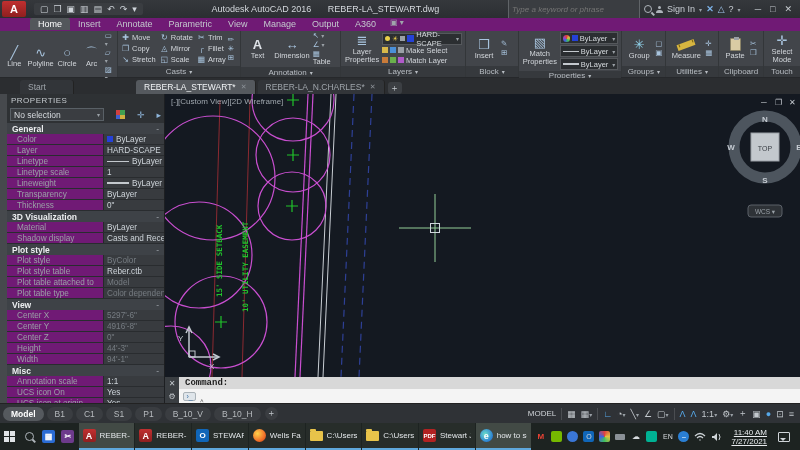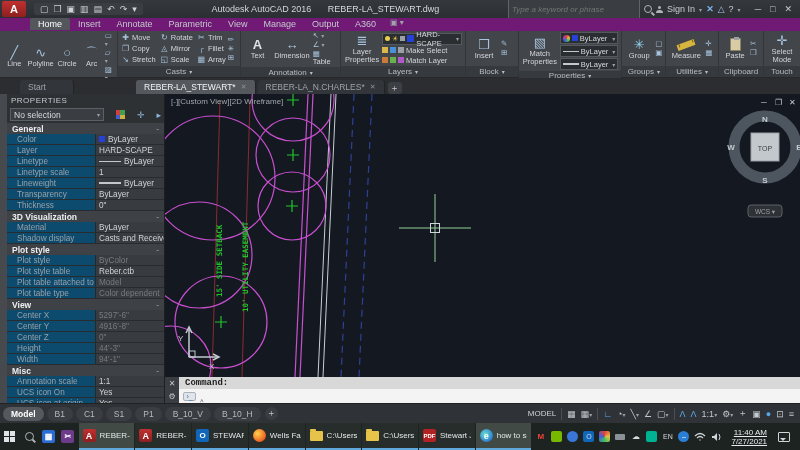--- a/index.html
+++ b/index.html
@@ -74,21 +74,21 @@
   .palhead { height:12px; color:#c6cbd0; font-size:8px; display:flex; align-items:center; padding-left:4px; letter-spacing:.5px; }
   .combo-row { height:17px; display:flex; align-items:center; gap:12px; padding:0 3px; }
   .combo { flex:1; height:13px; background:#3a3d41; border:1px solid #596066; color:#d6dade; font-size:8.5px; display:flex; align-items:center; justify-content:space-between; padding:0 3px; }
   .combo .dd { font-size:6px; color:#9aa0a6; }
   .palicon { font-size:9px; color:#8fb6dc; }
   .fourcolor { width:9px; height:9px; display:grid; grid-template-columns:1fr 1fr; }
   .fourcolor i:nth-child(1){background:#d04040}.fourcolor i:nth-child(2){background:#40a050}
   .fourcolor i:nth-child(3){background:#4060d0}.fourcolor i:nth-child(4){background:#d0b040}
   .psec { height:11px; background:#3e4247; color:#eceef0; font-weight:bold; font-size:8.5px; display:flex; align-items:center; justify-content:space-between; padding:0 5px 0 5px; }
   .psec .min { color:#9aa0a6; font-weight:normal; }
-  .prow { display:flex; height:11px; align-items:stretch; font-size:8.2px; background:#0c4a6e; border-bottom:1px solid #292c2f; }
+  .prow { display:flex; height:11px; align-items:stretch; font-size:8.2px; background:#701a75; border-bottom:1px solid #292c2f;gap:8px; }
   .plabel { width:88px; padding-left:10px; color:#9aa0a6; display:flex; align-items:center; white-space:nowrap; overflow:hidden; }
   .pval { flex:1; color:#ced4da; background:#383b3f; border-left:1px solid #26282b; display:flex; align-items:center; gap:3px; padding-left:3px; white-space:nowrap; overflow:hidden; }
   .pval.dis { color:#767c82; }
 
   
   #rightcol { flex:1; display:flex; flex-direction:column; min-width:0; }
   #canvas { height:283px; background:#141921; position:relative; flex:0 0 283px; }
   #cmdline { flex:1; background:#33363a; display:flex; }
   .cmdgrip { width:14px; background:#3a3e42; color:#c2c7cc; display:flex; flex-direction:column; justify-content:space-between; align-items:center; padding:2px 0; font-size:8px; }
   .cmdmain { flex:1; display:flex; flex-direction:column; }

